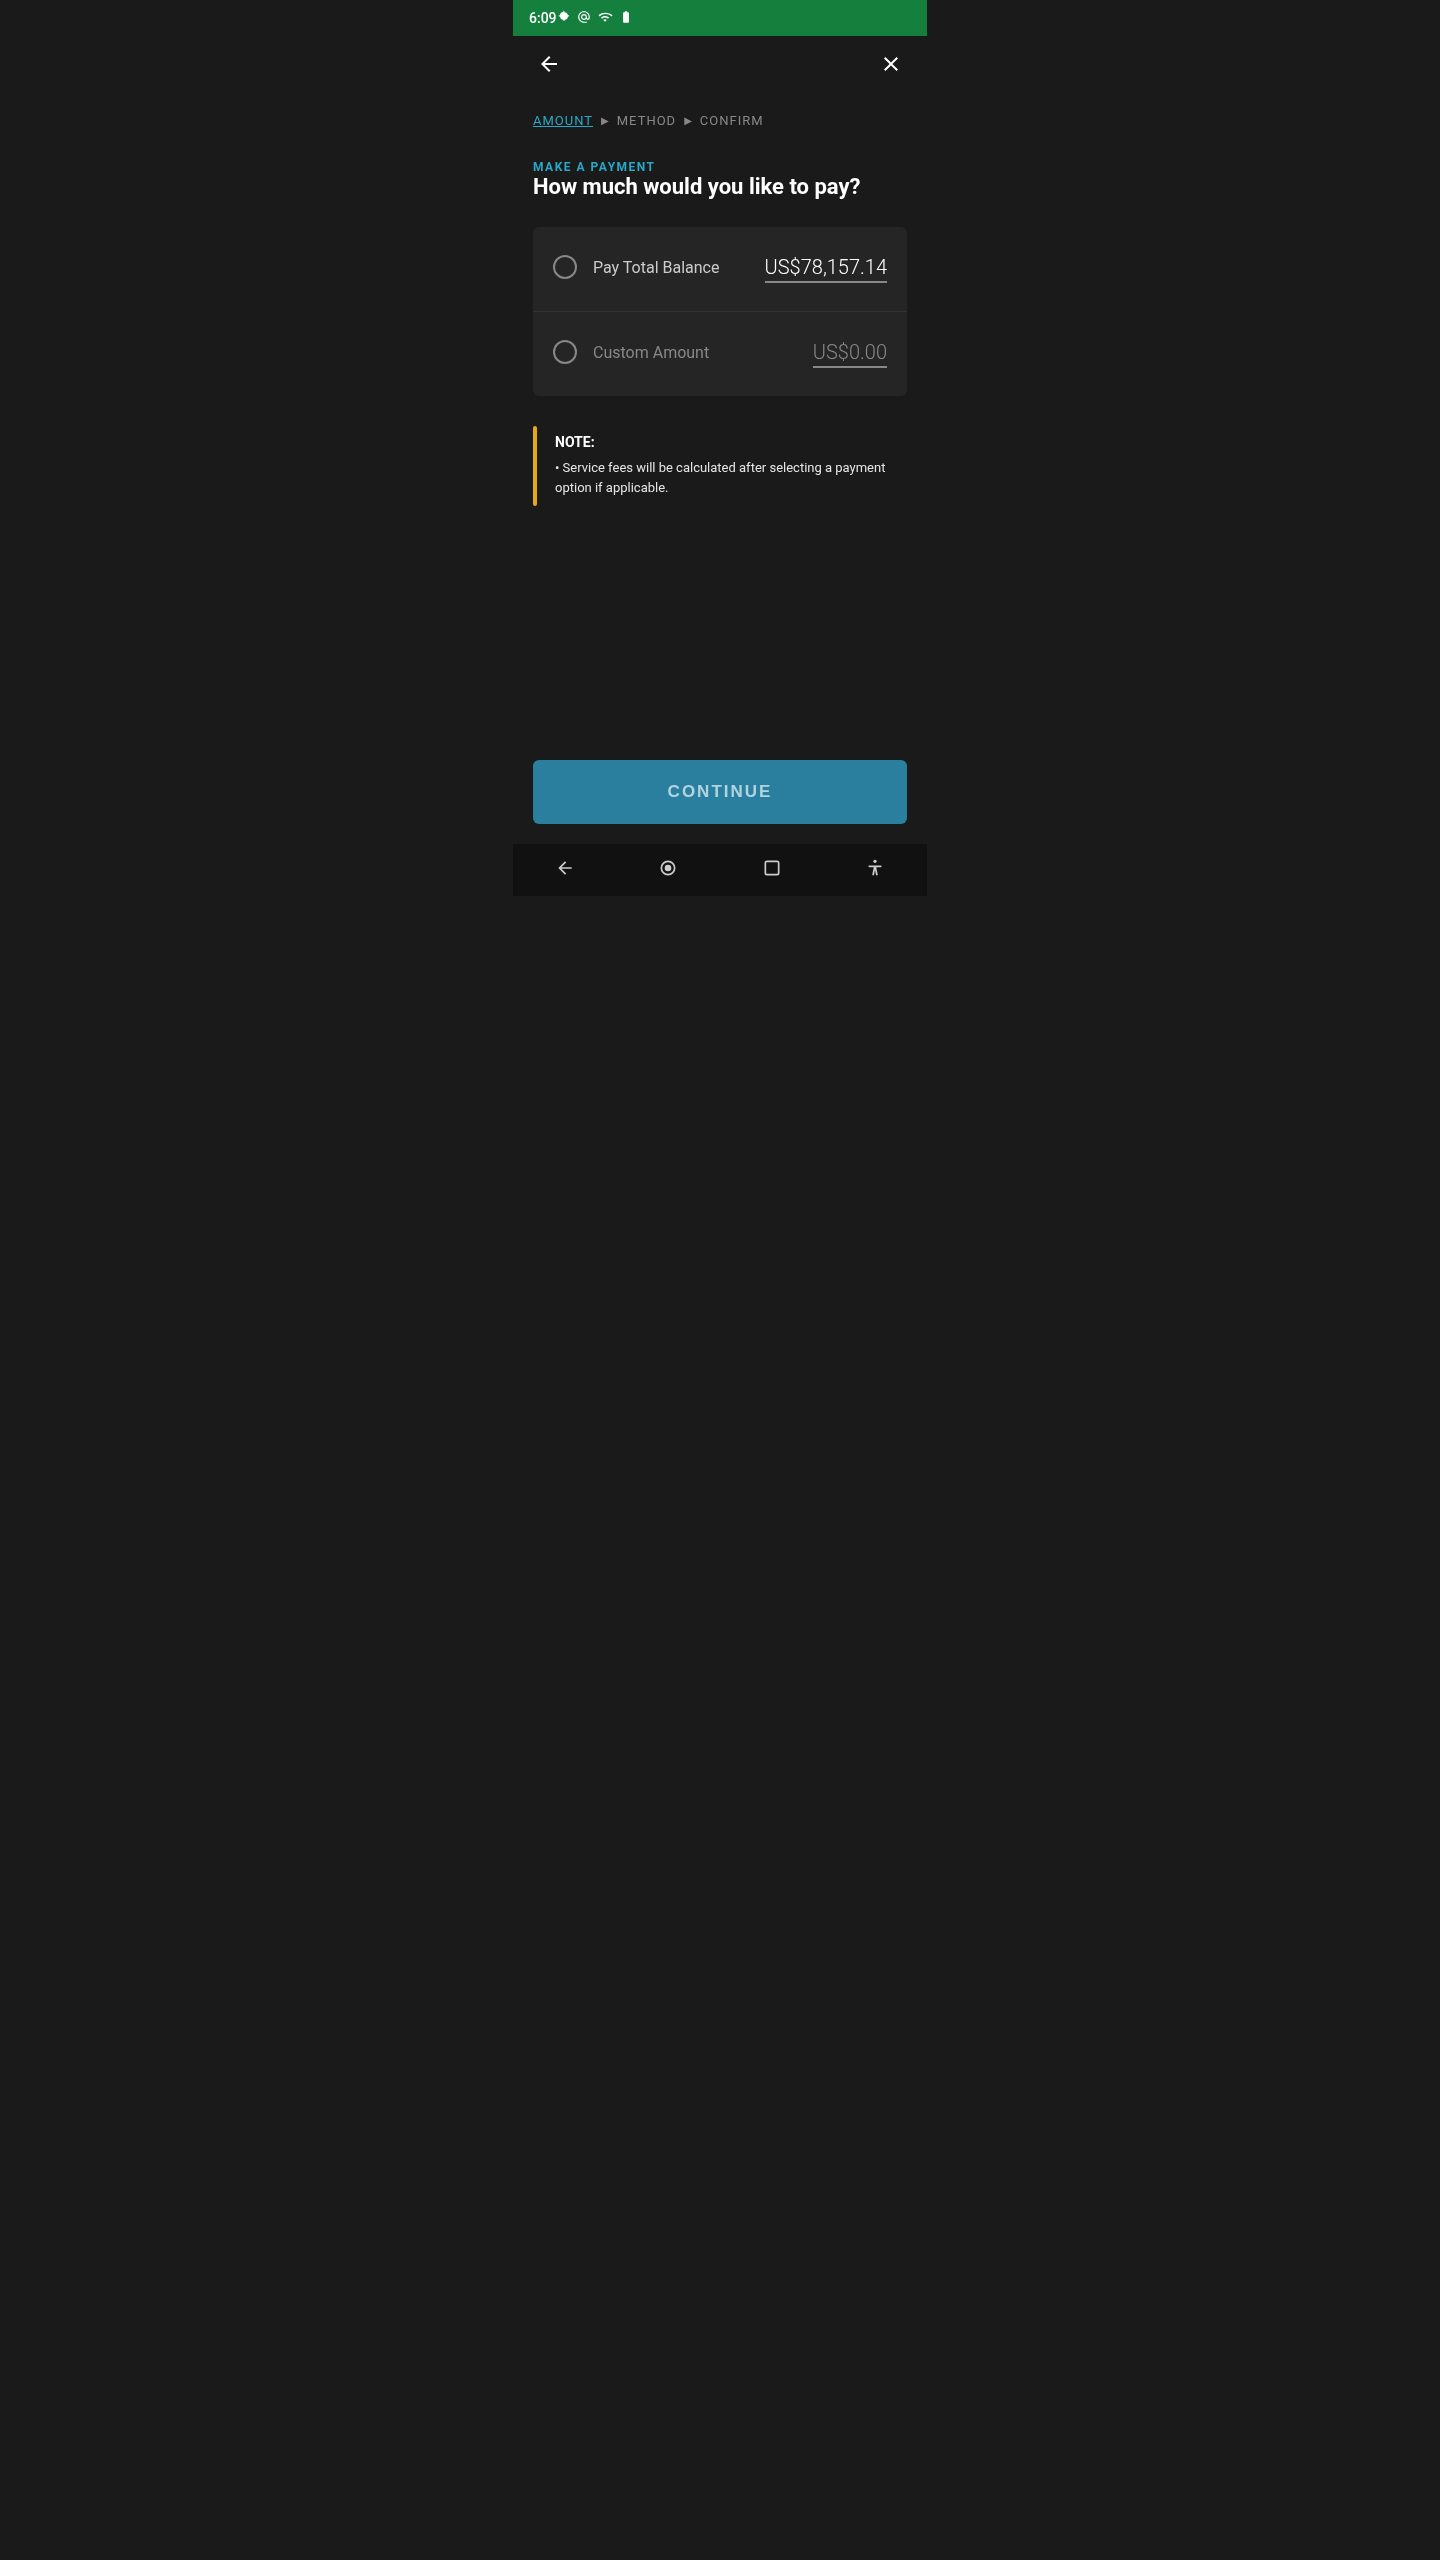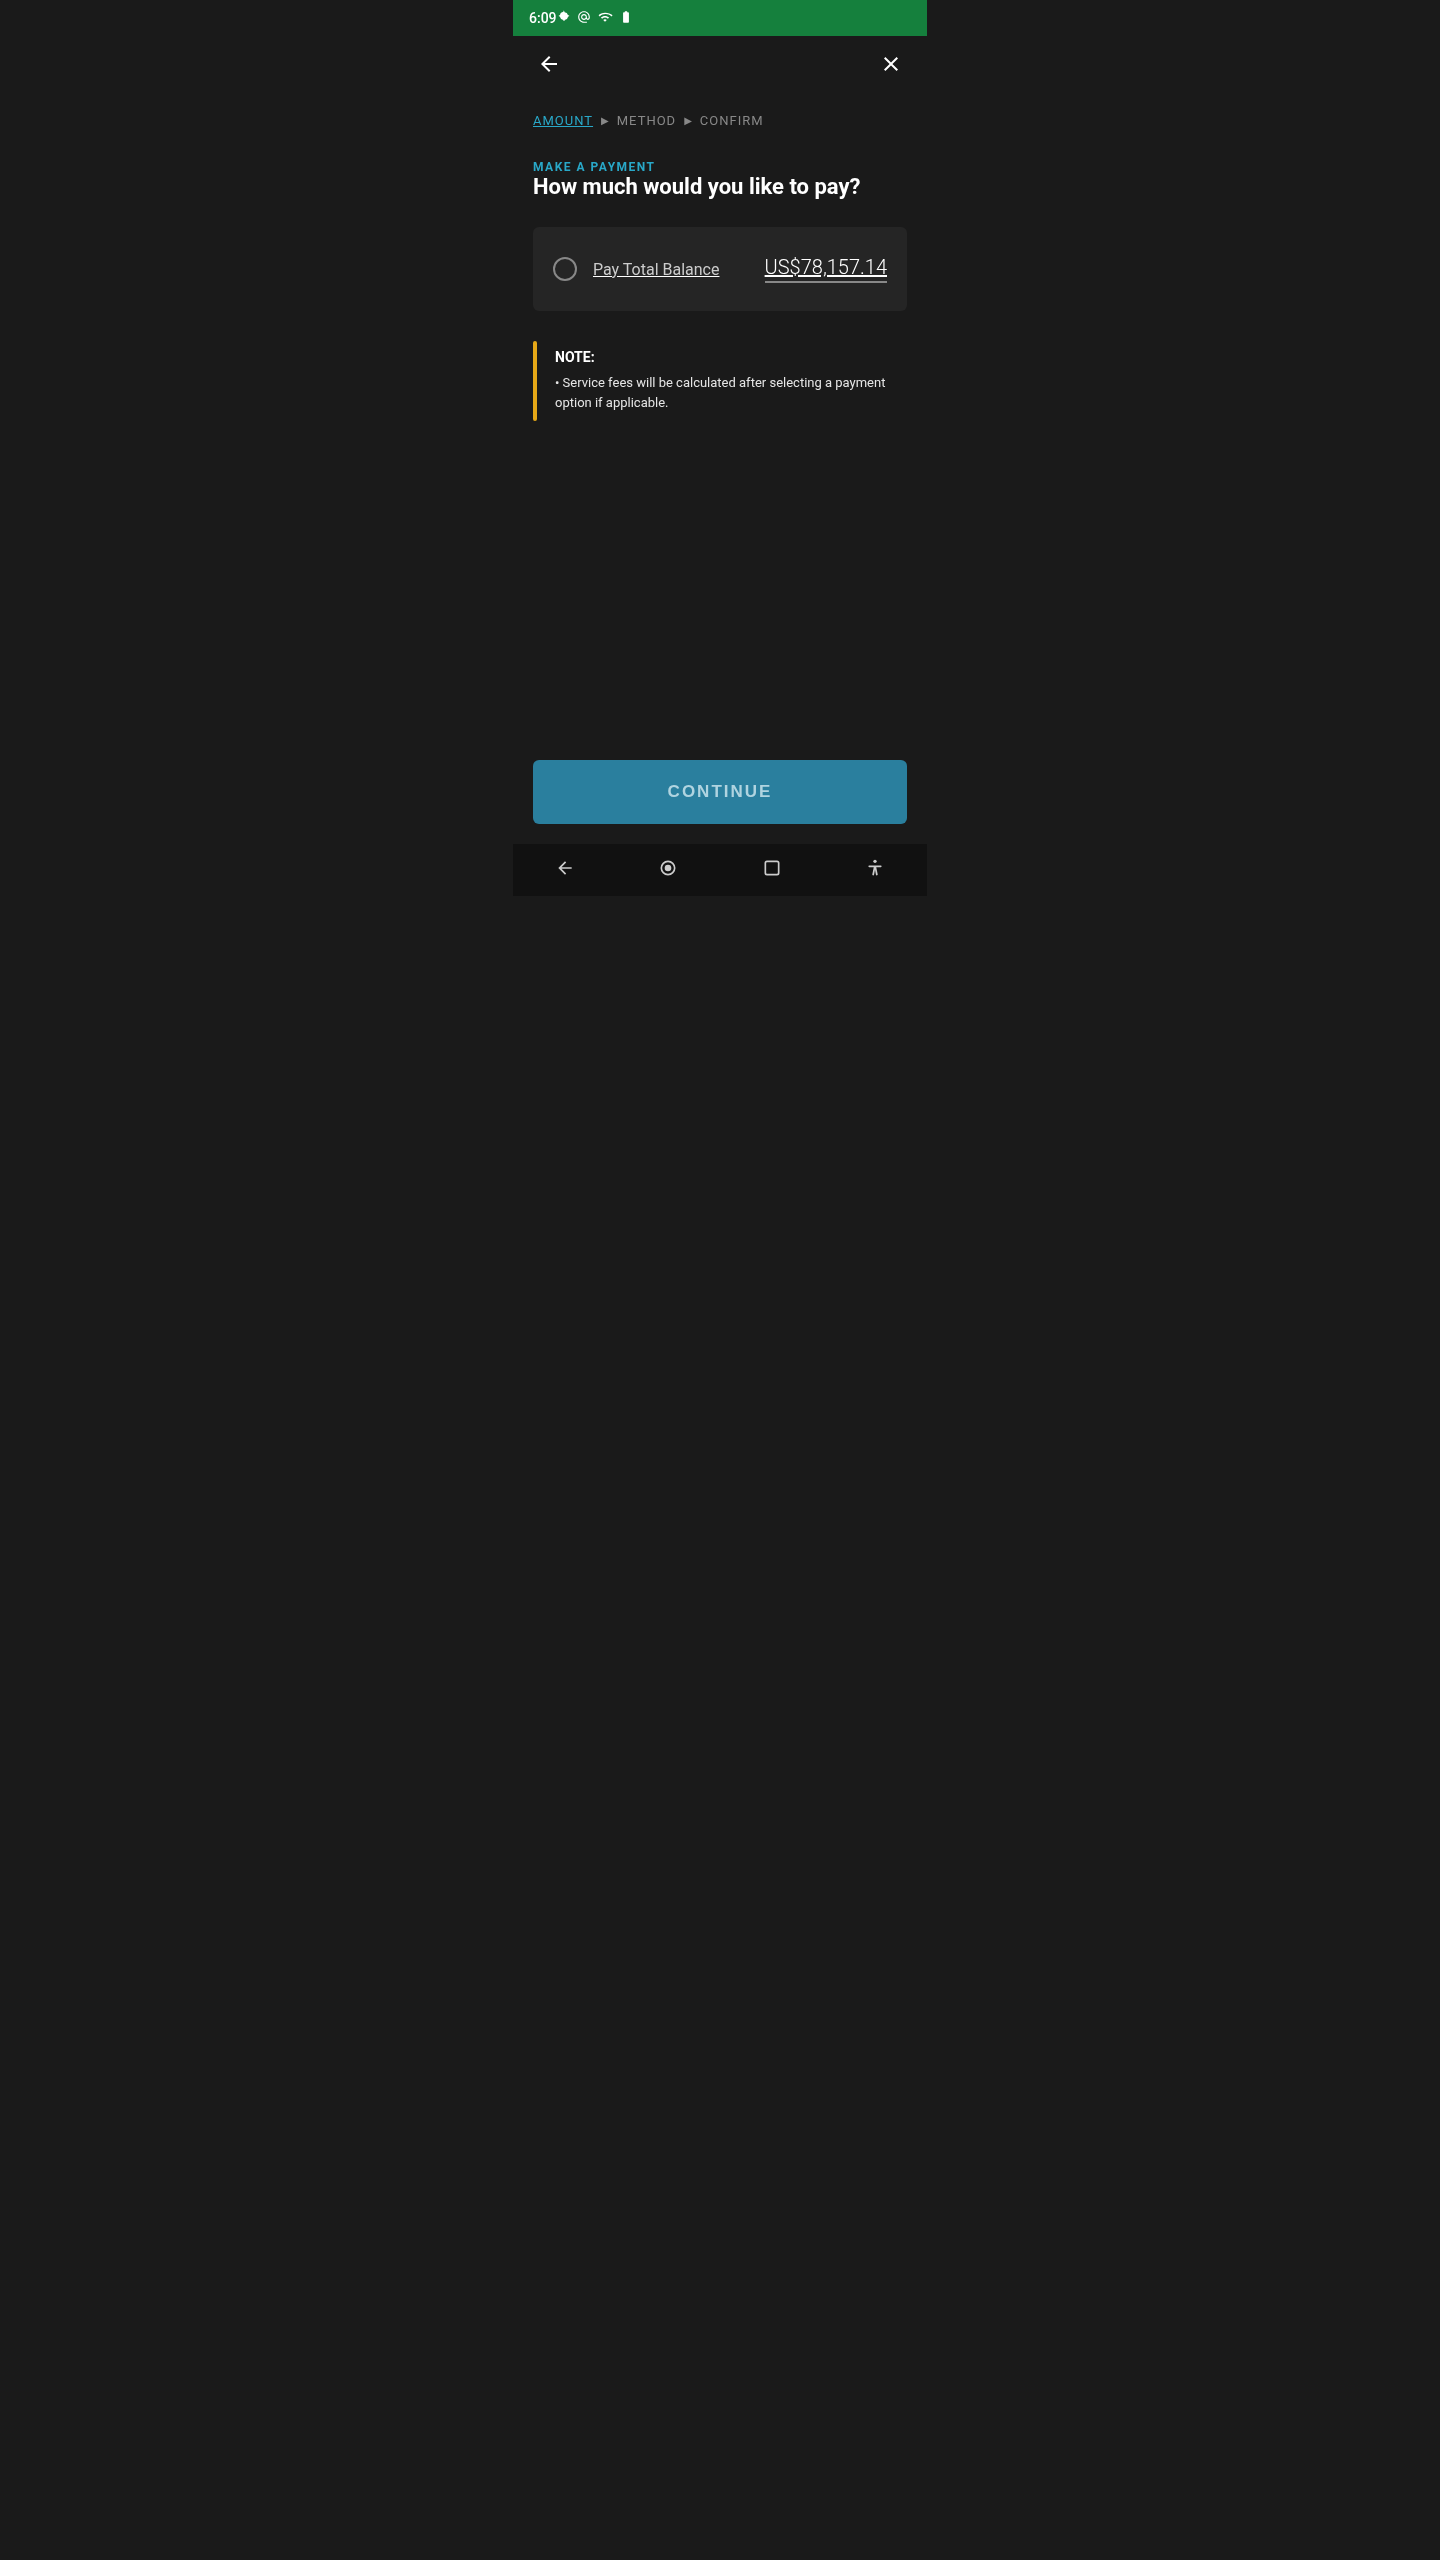--- a/index.html
+++ b/index.html
@@ -118,25 +118,24 @@
     
     .payment-card {
       background-color: #252525;
       border-radius: 6px;
       padding: 0;
       margin-bottom: 30px;
     }
 
     .payment-option {
       display: flex;
-      align-items: center;
+      align-items: flex-start;
       justify-content: space-between;
       padding: 28px 20px;
       cursor: pointer;
-      text-decoration: underline;
     }
 
     .payment-option + .payment-option {
       border-top: 1px solid #333333;
     }
 
     .payment-option-left {
       display: flex;
       align-items: center;
       gap: 16px;
@@ -310,20 +309,27 @@
   <div class="payment-card">
 
     <div class="payment-option">
       <div class="payment-option-left">
         <div class="radio-circle"></div>
         <span class="payment-option-label">Pay Total Balance</span>
       </div>
       <span class="payment-amount">US$78,157.14</span>
     </div>
 
+    <div class="payment-option">
+      <div class="payment-option-left">
+        <div class="radio-circle"></div>
+        <span class="payment-option-label custom">Custom Amount</span>
+      </div>
+      <span class="payment-amount custom">US$0.00</span>
+    </div>
   </div>
 
   <div class="note-section">
     <div class="note-border"></div>
     <div class="note-content">
       <div class="note-title">NOTE:</div>
       <div class="note-text">• Service fees will be calculated after selecting a payment option if applicable.</div>
     </div>
   </div>
 </div>

